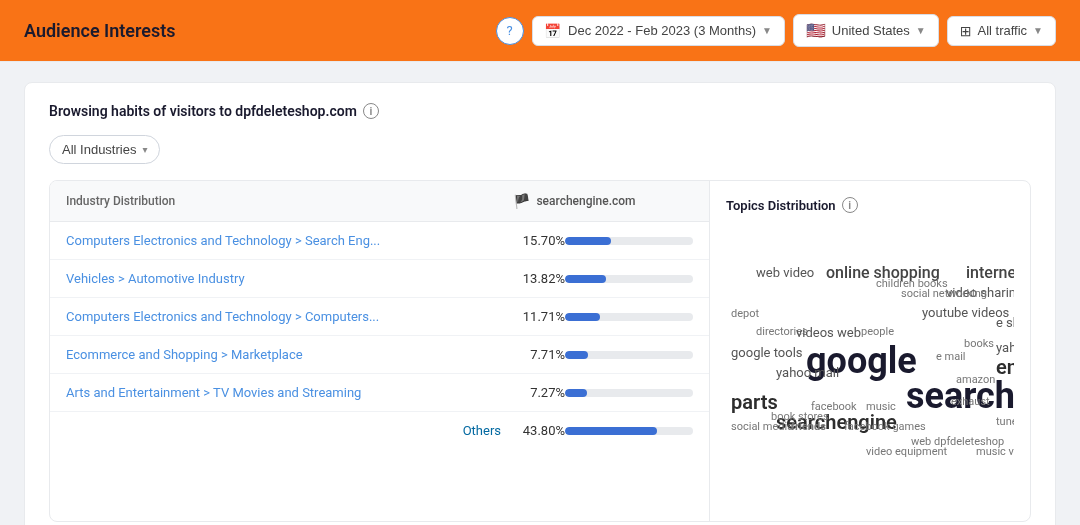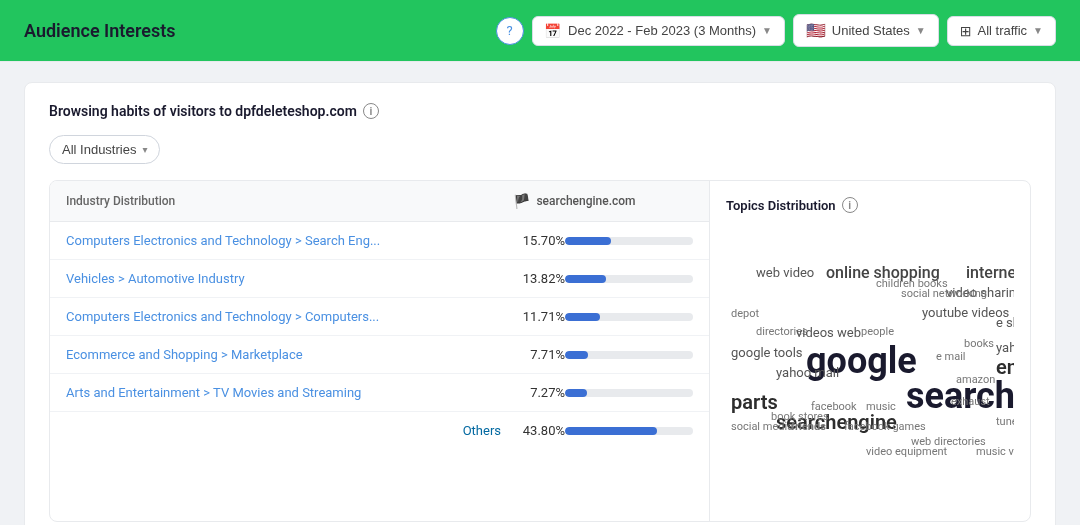--- a/index.html
+++ b/index.html
@@ -1,19 +1,19 @@
 <!DOCTYPE html>
 <html><head>
   <meta charset="utf-8">
   <style>
     * { box-sizing: border-box; margin: 0; padding: 0; }
     body { font-family: -apple-system, BlinkMacSystemFont, 'Segoe UI', Roboto, sans-serif; background: #f0f2f5; color: #333; font-size: 13px; }
 
     .header {
-      background: #22c55e;
+      background: #f97316;
       padding: 0 24px;
       height: 62px;
       display: flex;
       align-items: center;
       border-bottom: 1px solid #e8eaed;
       gap: 16px;
     }
     .header-title {
       font-size: 18px;
       font-weight: 600;
@@ -365,19 +365,19 @@
             <span class="word tiny" style="top: 175px; left: 85px;">facebook</span>
             <span class="word tiny" style="top: 175px; left: 140px;">music</span>
             <span class="word tiny" style="top: 195px; left: 5px;">social media</span>
             <span class="word tiny" style="top: 195px; left: 65px; font-weight: bold;">friends</span>
             <span class="word tiny" style="top: 195px; left: 118px;">facebook games</span>
             <span class="word tiny" style="top: 185px; left: 45px;">book stores</span>
             <span class="word tiny" style="top: 125px; left: 210px;">e mail</span>
             <span class="word tiny" style="top: 190px; left: 270px;">tuner</span>
             <span class="word tiny" style="top: 220px; left: 250px;">music videos</span>
             <span class="word tiny" style="top: 220px; left: 140px;">video equipment</span>
-            <span class="word tiny" style="top: 210px; left: 185px;">web directories</span>
+            <span class="word tiny" style="top: 210px; left: 185px;">web dpfdeleteshop</span>
             <span class="word tiny" style="top: 170px; left: 225px;">exhaust</span>
           </div>
       </div>
     </div>
   </div>
 </div>
 
 </body></html>

